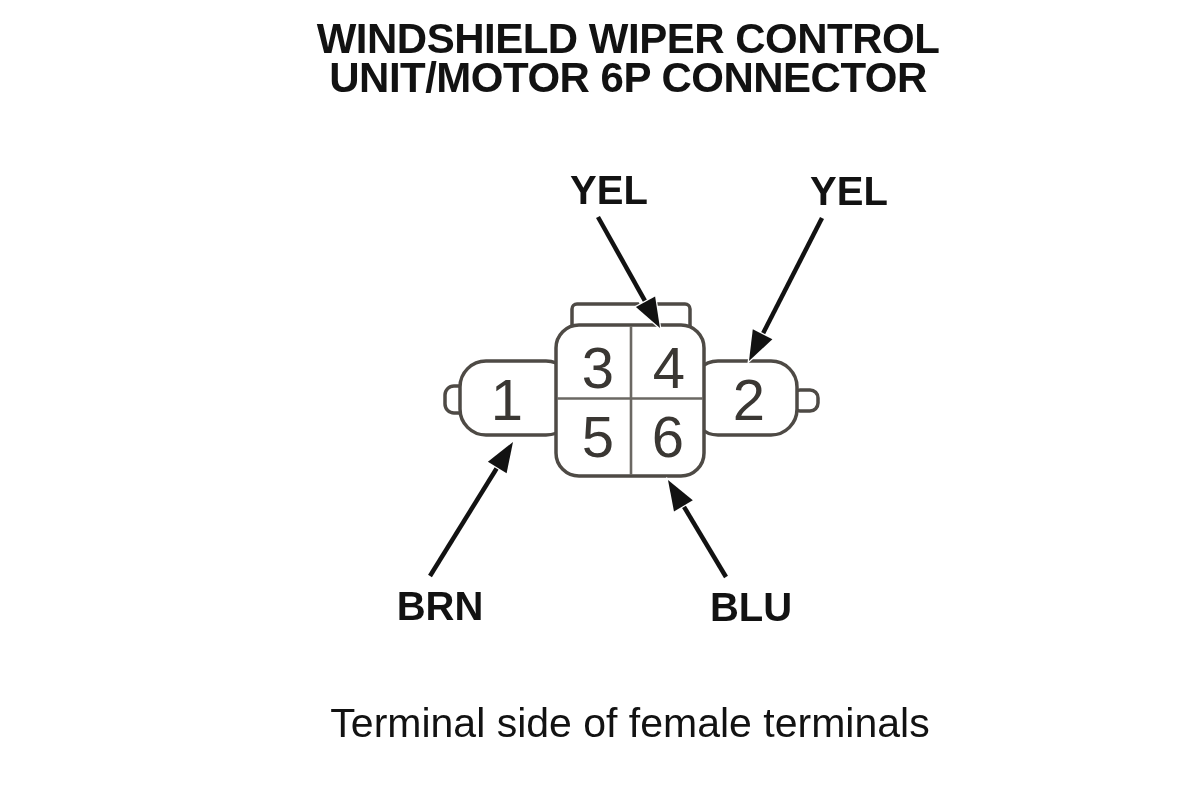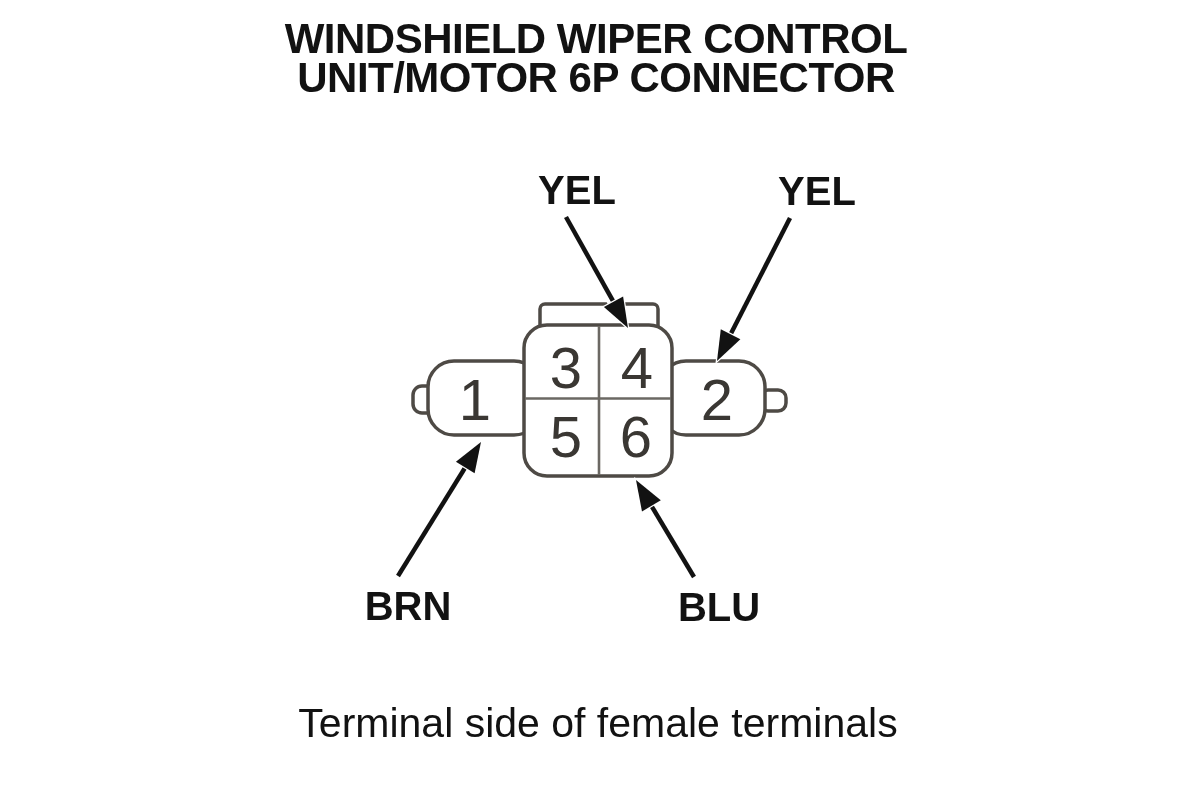--- a/index.html
+++ b/index.html
@@ -6,20 +6,21 @@
     margin: 0;
     padding: 0;
     background: #ffffff;
   }
   .stage {
     position: relative;
     width: 1000px;
     height: 804px;
     background: #ffffff;
     overflow: hidden;
+    padding-left: 32px;
   }
   svg { display: block; }
 
   .title-text {
     font-family: "Liberation Sans", sans-serif;
     font-weight: 700;
     font-size: 42px;
     fill: #121212;
     text-anchor: middle;
     letter-spacing: -0.5px;

